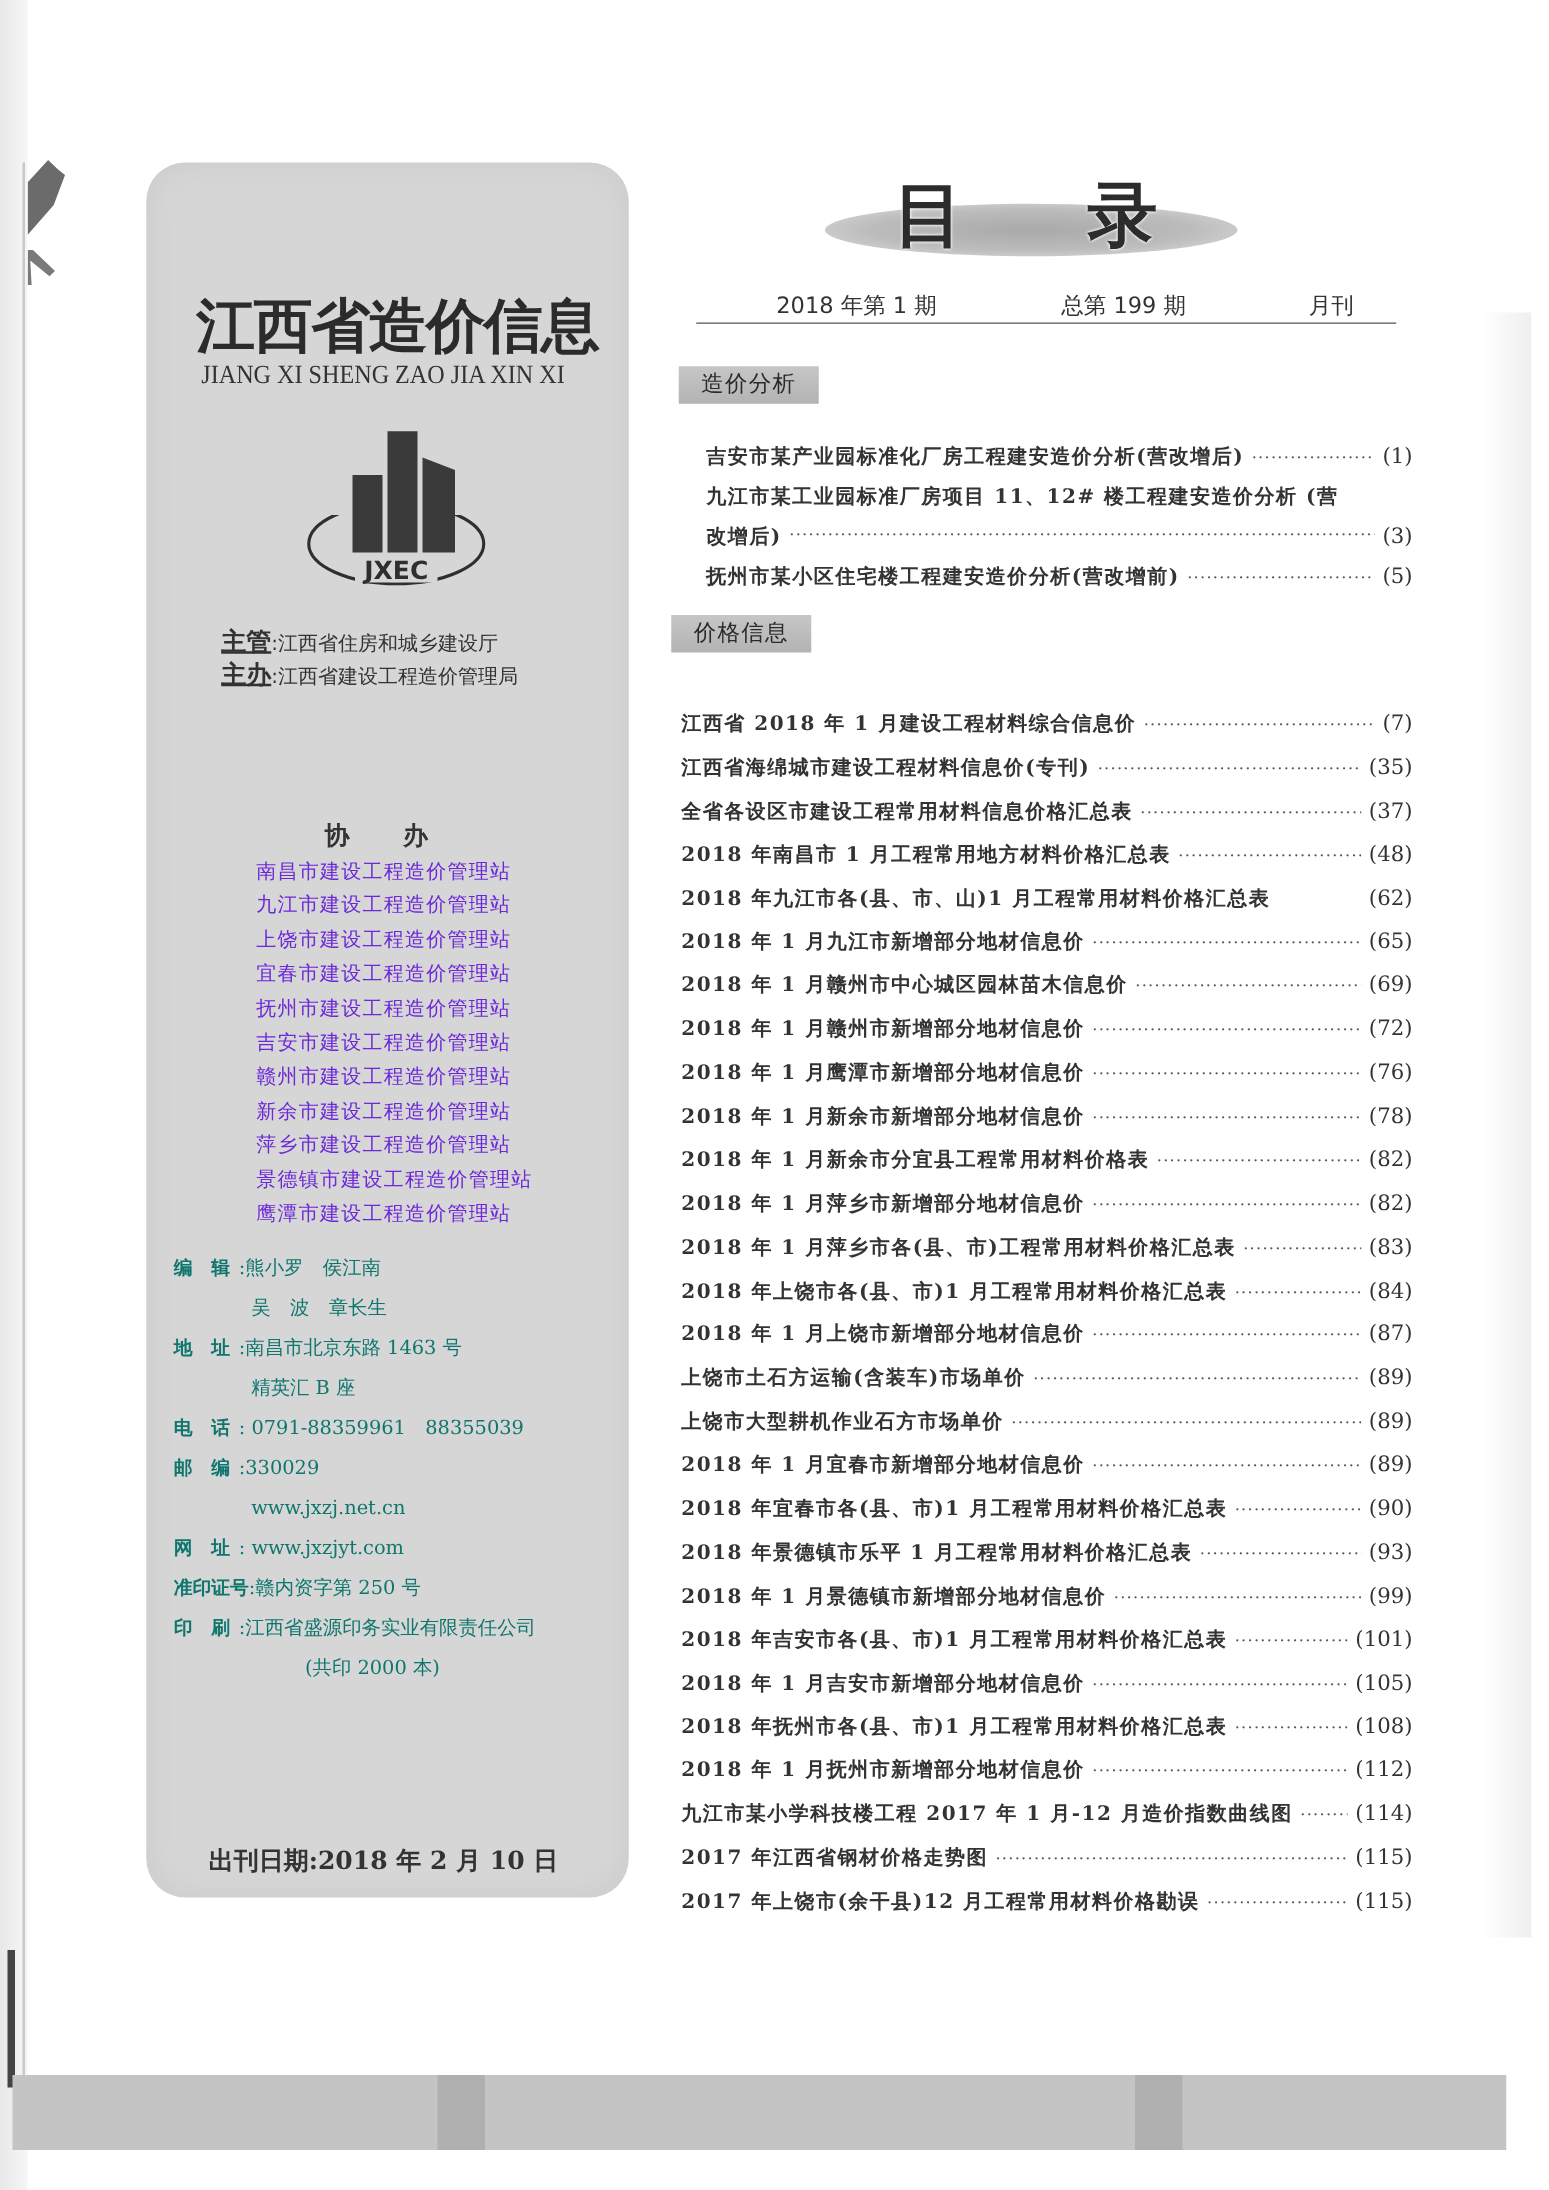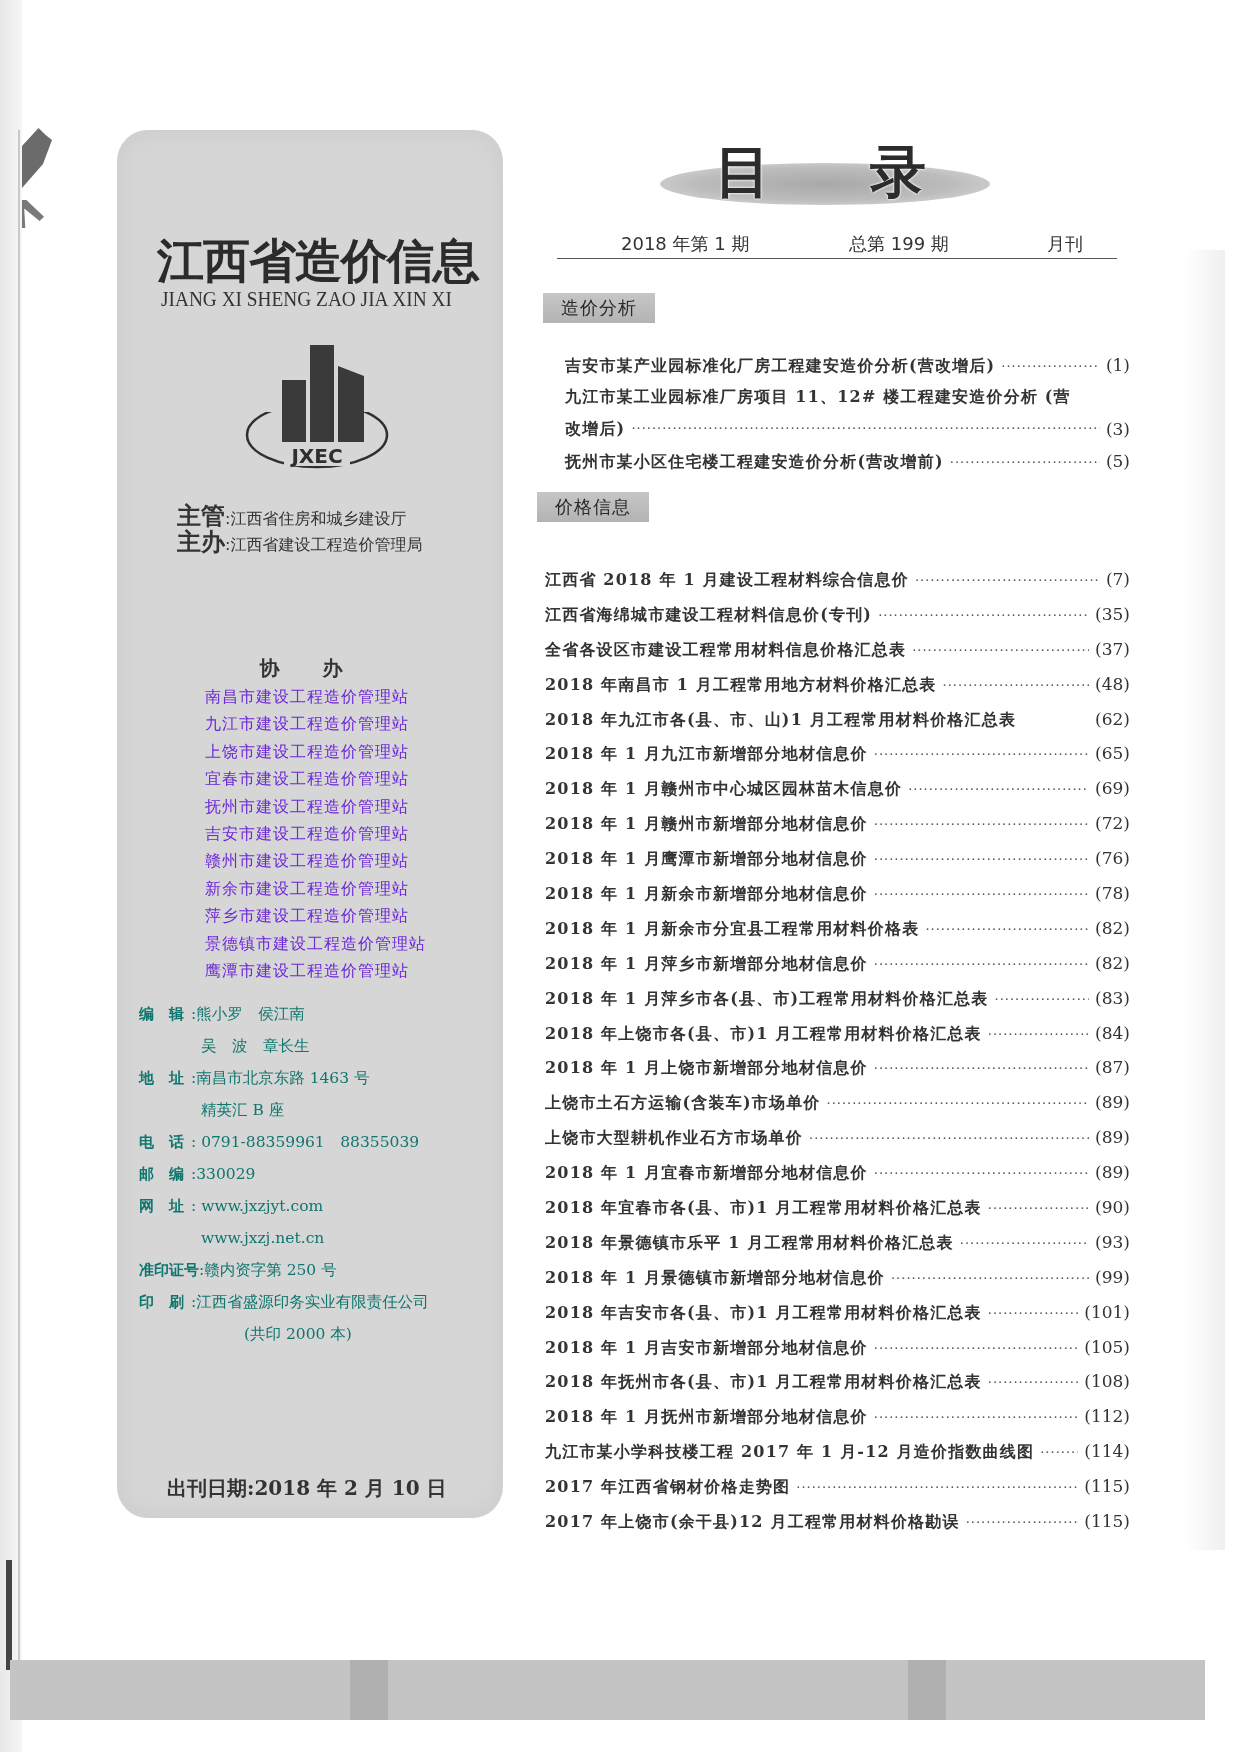--- a/index.html
+++ b/index.html
@@ -49,21 +49,21 @@
     font-family: "Liberation Serif", serif; font-size: 21px;
     color: #333; letter-spacing: 0px; white-space: nowrap; transform: scaleX(0.92); transform-origin: left;
   }
   .logo {
     position: absolute; left: 125px; top: 210px; width: 150px; height: 130px;
   }
   .org-line {
     position: absolute; left: 60px; font-size: 16px; color: #333; white-space: nowrap;
     font-family: "DejaVu Sans", sans-serif;
   }
-  .org-line .lbl { font-weight: bold; font-size: 24px; }
+  .org-line .lbl { font-weight: bold; font-size: 20px; text-decoration: underline; }
   .co-title {
     position: absolute; left: 0; width: 386px; text-align: center; top: 525px;
     font-size: 20px; font-weight: bold; letter-spacing: 18px; color: #333;
     font-family: "DejaVu Sans", sans-serif;
   }
   .co-list {
     position: absolute; left: 88px; top: 553px; margin: 0; padding: 0; list-style: none;
   }
   .co-list li {
     height: 27.4px; line-height: 27.4px; font-size: 16px; color: #6d28d9;
@@ -205,24 +205,24 @@
     <div class="info-row">
       <span class="lbl">地　址</span><span>:南昌市北京东路 1463 号</span>
     </div>
     <div class="info-row indent">精英汇 B 座</div>
     <div class="info-row">
       <span class="lbl">电　话</span><span>: 0791-88359961　88355039</span>
     </div>
     <div class="info-row">
       <span class="lbl">邮　编</span><span>:330029</span>
     </div>
+    <div class="info-row indent">www.jxzj.net.cn</div>
     <div class="info-row">
       <span class="lbl">网　址</span><span>: www.jxzjyt.com</span>
     </div>
-    <div class="info-row indent">www.jxzj.net.cn</div>
     <div class="info-row">
       <span class="lbl lbl-wide">准印证号</span><span>:赣内资字第 250 号</span>
     </div>
     <div class="info-row">
       <span class="lbl">印　刷</span><span>:江西省盛源印务实业有限责任公司</span>
     </div>
     <div class="info-row indent-more">(共印 2000 本)</div>
   </div>
 
   <div class="pub-date">出刊日期:2018 年 2 月 10 日</div>

